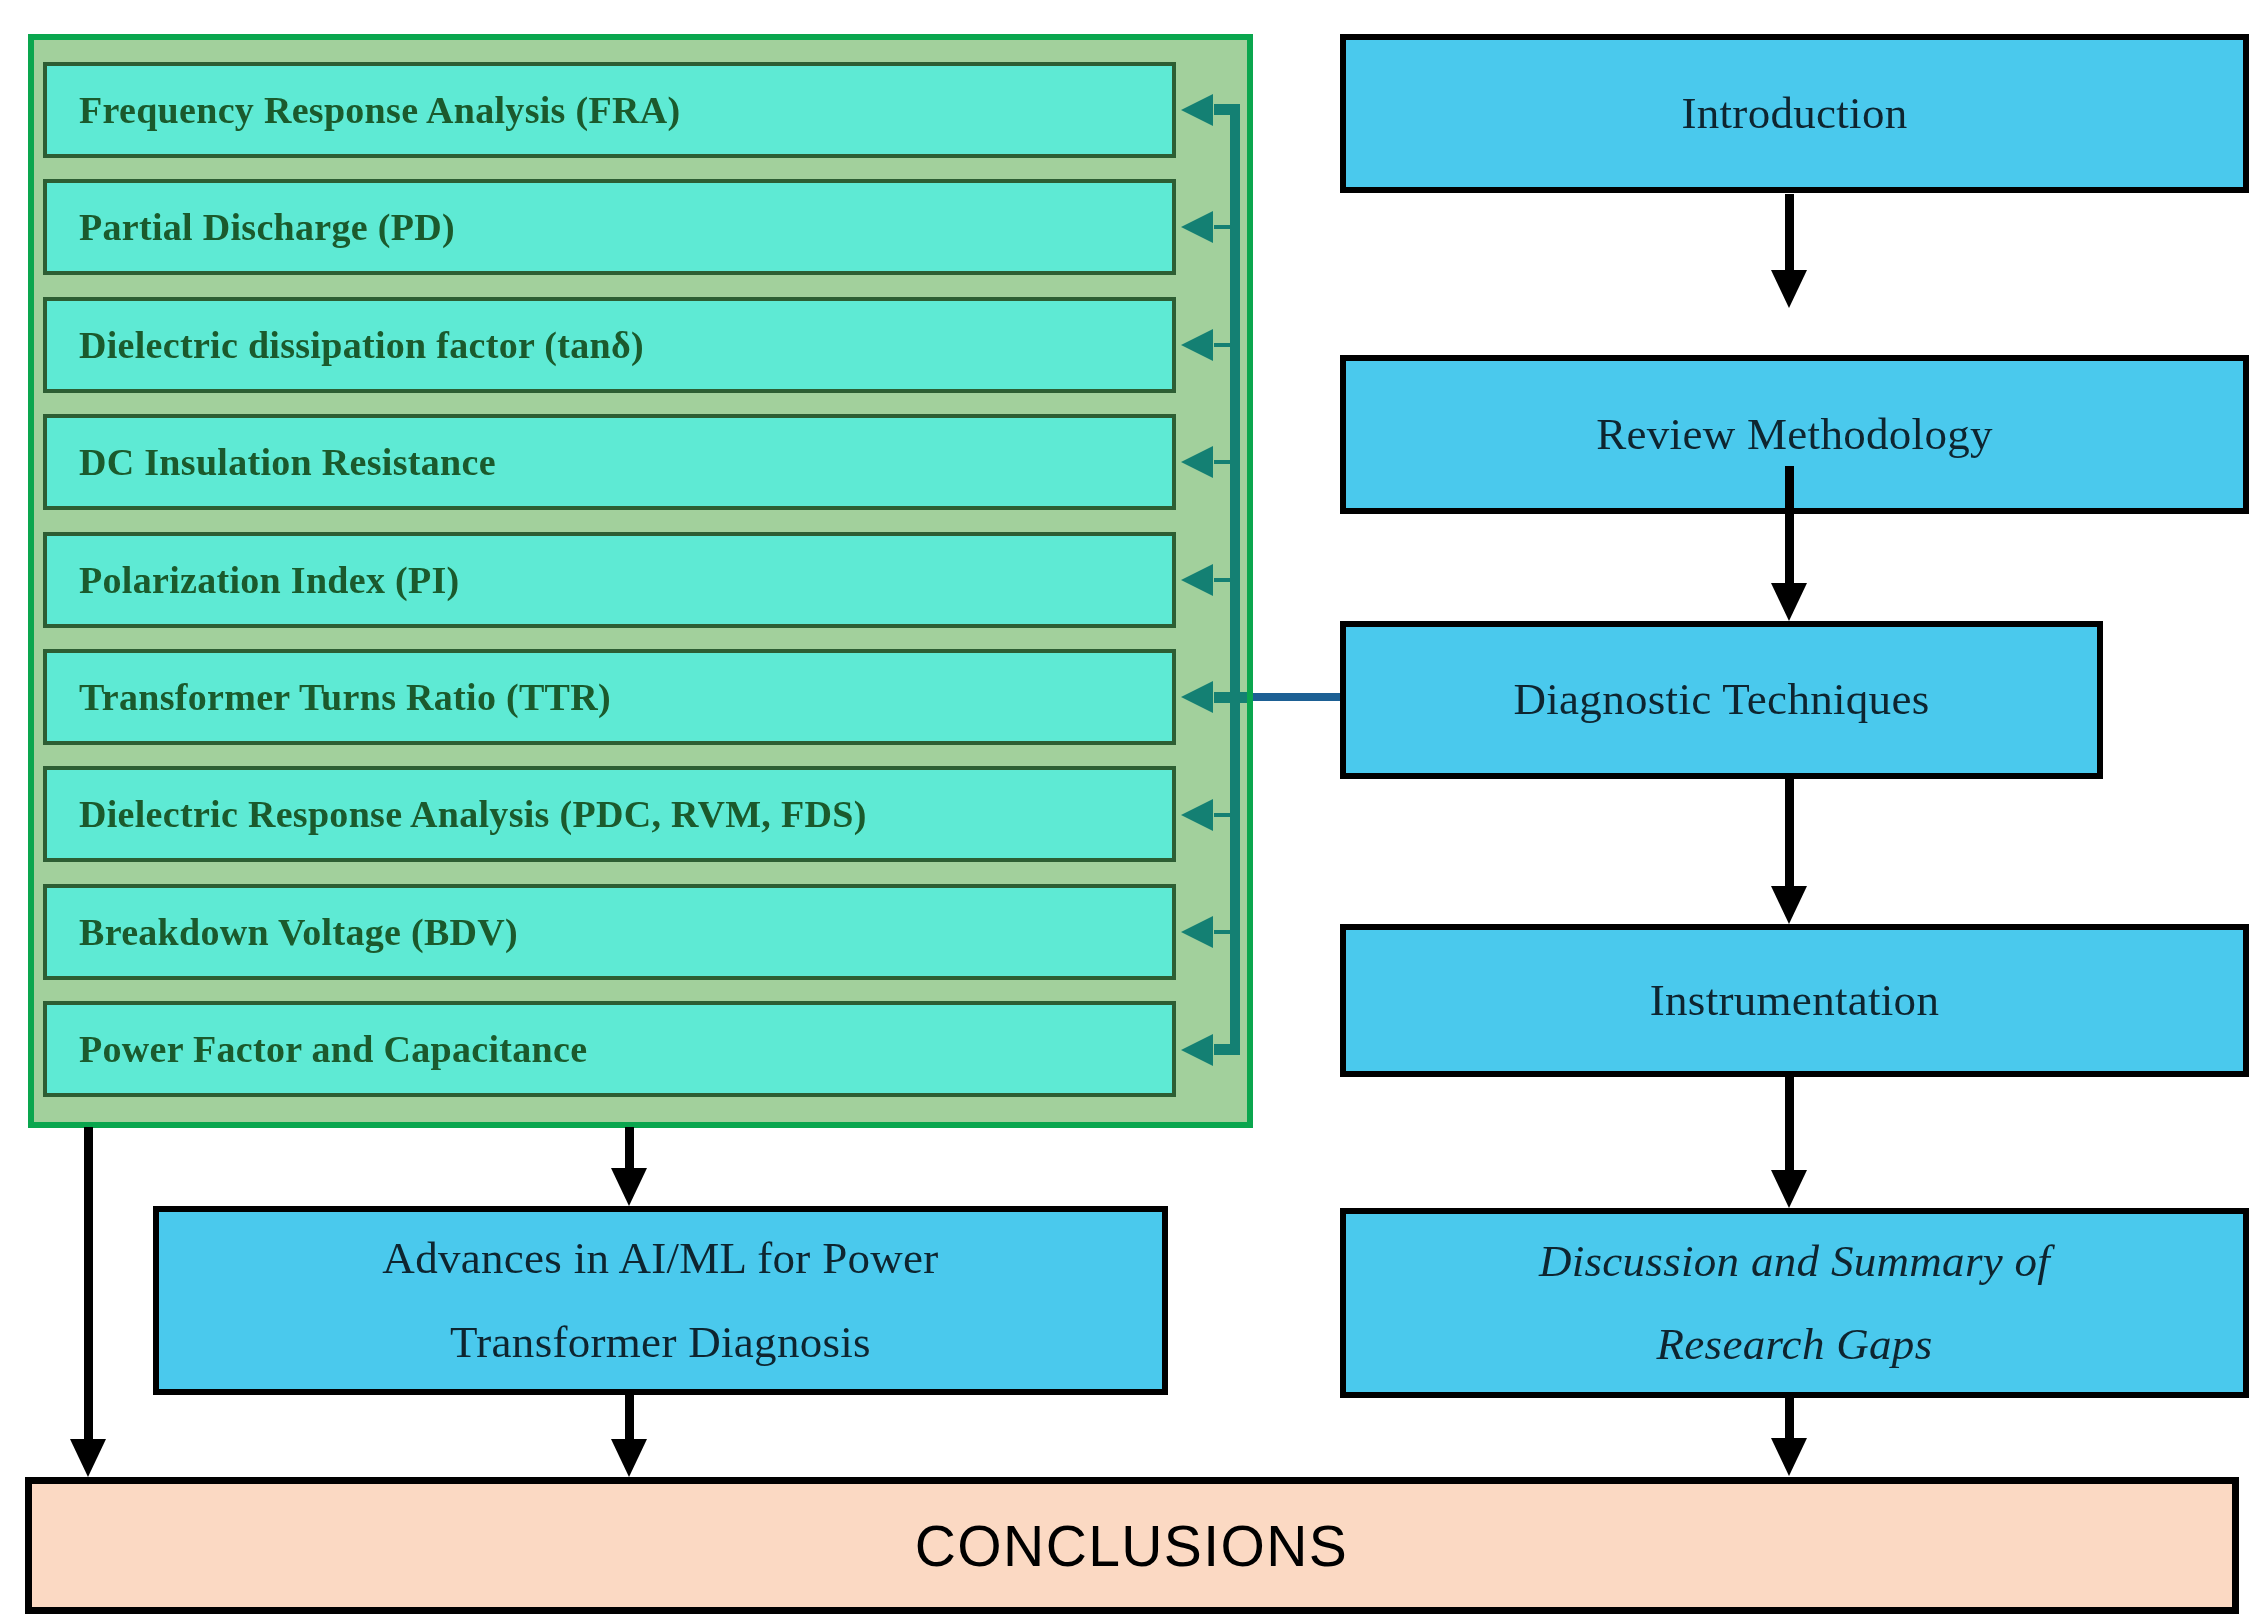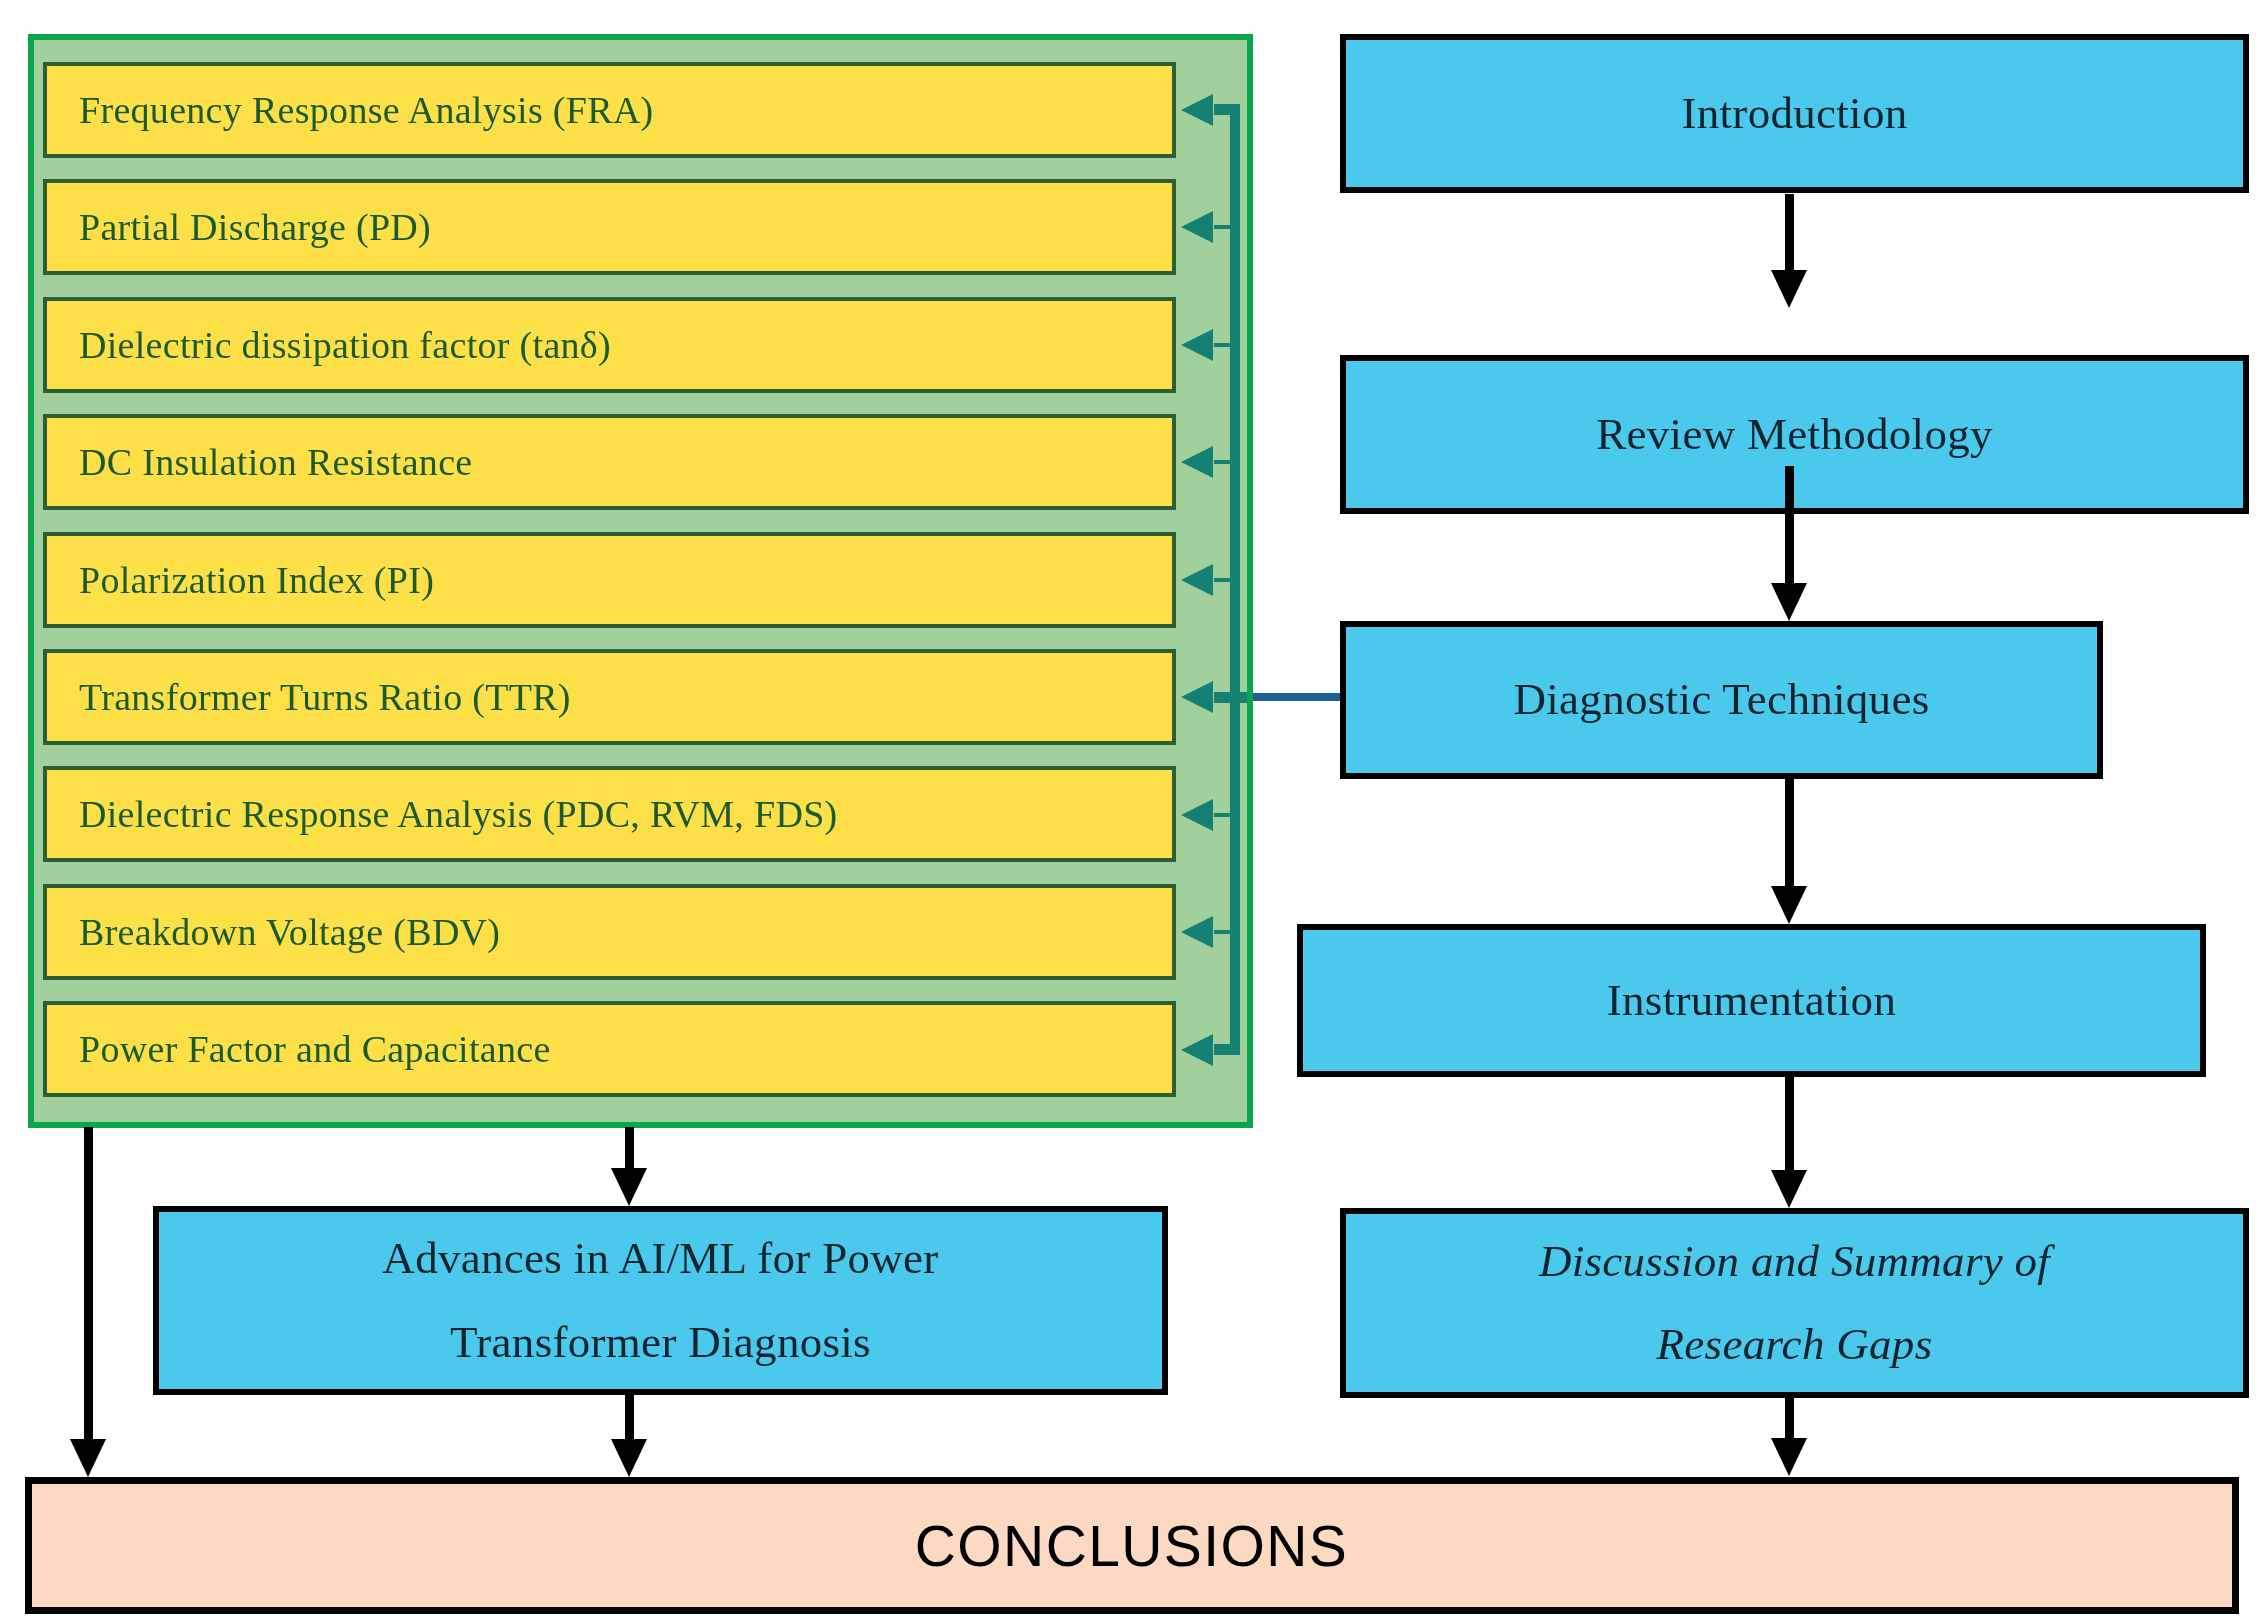--- a/index.html
+++ b/index.html
@@ -2,44 +2,44 @@
 <html style="font-size:11.2px"><head>
 <meta charset="utf-8">
 <style>
   html,body{margin:0;padding:0;background:#ffffff;}
   body{width:2261px;height:1624px;position:relative;font-family:"Liberation Serif",serif;}
   .canvas{position:absolute;left:0;top:0;width:2261px;height:1624px;background:#ffffff;overflow:hidden;}
 
   
   .green-panel{position:absolute;left:28px;top:34px;width:1225px;height:1094px;
     background:#a2d09c;border:6.3px solid #0aa64e;box-sizing:border-box;}
-  .g-item{position:absolute;left:9px;width:1133px;height:96px;background:#fde047;
+  .g-item{position:absolute;left:9px;width:1133px;height:96px;background:#5eead4;
     border:4.2px solid #2d5e33;box-sizing:border-box;display:flex;align-items:center;
-    padding-left:32px;font-size:38px;font-weight:normal;color:#1b5a2d;letter-spacing:0.3px;white-space:nowrap;}
+    padding-left:32px;font-size:38px;font-weight:bold;color:#1b5a2d;letter-spacing:0.3px;white-space:nowrap;}
   .g-item:nth-of-type(1){top:22px}.g-item:nth-of-type(2){top:139px}.g-item:nth-of-type(3){top:257px}
   .g-item:nth-of-type(4){top:374px}.g-item:nth-of-type(5){top:492px}.g-item:nth-of-type(6){top:609px}
   .g-item:nth-of-type(7){top:726px}.g-item:nth-of-type(8){top:844px}.g-item:nth-of-type(9){top:961px}
 
   .spine{position:absolute;left:1196px;top:64px;width:9.8px;height:951px;background:#148073;}
   .branch-line{position:absolute;background:#148073;}
   .branch-head{position:absolute;width:0;height:0;border-top:16px solid transparent;
     border-bottom:16px solid transparent;border-right:32px solid #148073;}
 
   
   .blue-connector{position:absolute;left:1253px;top:693px;width:87px;height:8.4px;background:#1d6094;}
 
   
   .step{position:absolute;background:#4ac9ed;border:6.3px solid #000;box-sizing:border-box;
     display:flex;align-items:center;justify-content:center;text-align:center;
     color:#0e2530;font-size:45px;letter-spacing:0.3px;}
   .step .txt{display:block;line-height:1.85;}
   .step-intro{left:1340px;top:34px;width:909px;height:159px;}
   .step-review{left:1340px;top:308px;width:909px;height:159px;margin-top:47px;}
   .step-diag{left:1340px;top:621px;width:763px;height:158px;}
-  .step-instr{left:1297px;top:924px;width:909px;height:153px;}
+  .step-instr{left:1340px;top:924px;width:909px;height:153px;}
   .step-disc{left:1340px;top:1208px;width:909px;height:190px;}
   .step-disc .txt{width:643px;font-style:italic;}
   .step-ai{left:153px;top:1206px;width:1015px;height:189px;}
   .step-ai .txt{width:685px;}
 
   
   .conclusions{position:absolute;left:24.5px;top:1477px;width:2214px;height:137px;
     background:#fbd9c3;border:7.7px solid #000;box-sizing:border-box;
     display:flex;align-items:center;justify-content:center;
     font-family:"Liberation Sans",sans-serif;font-size:57px;color:#000;letter-spacing:1.4px;}

